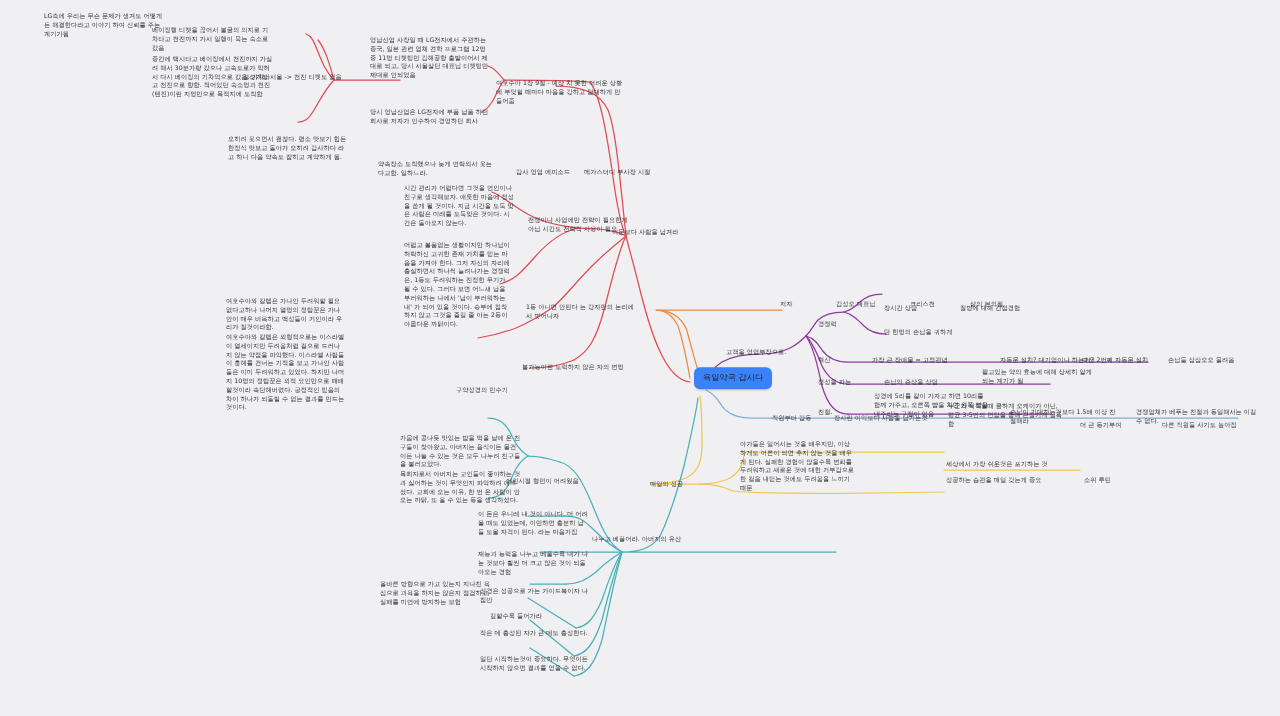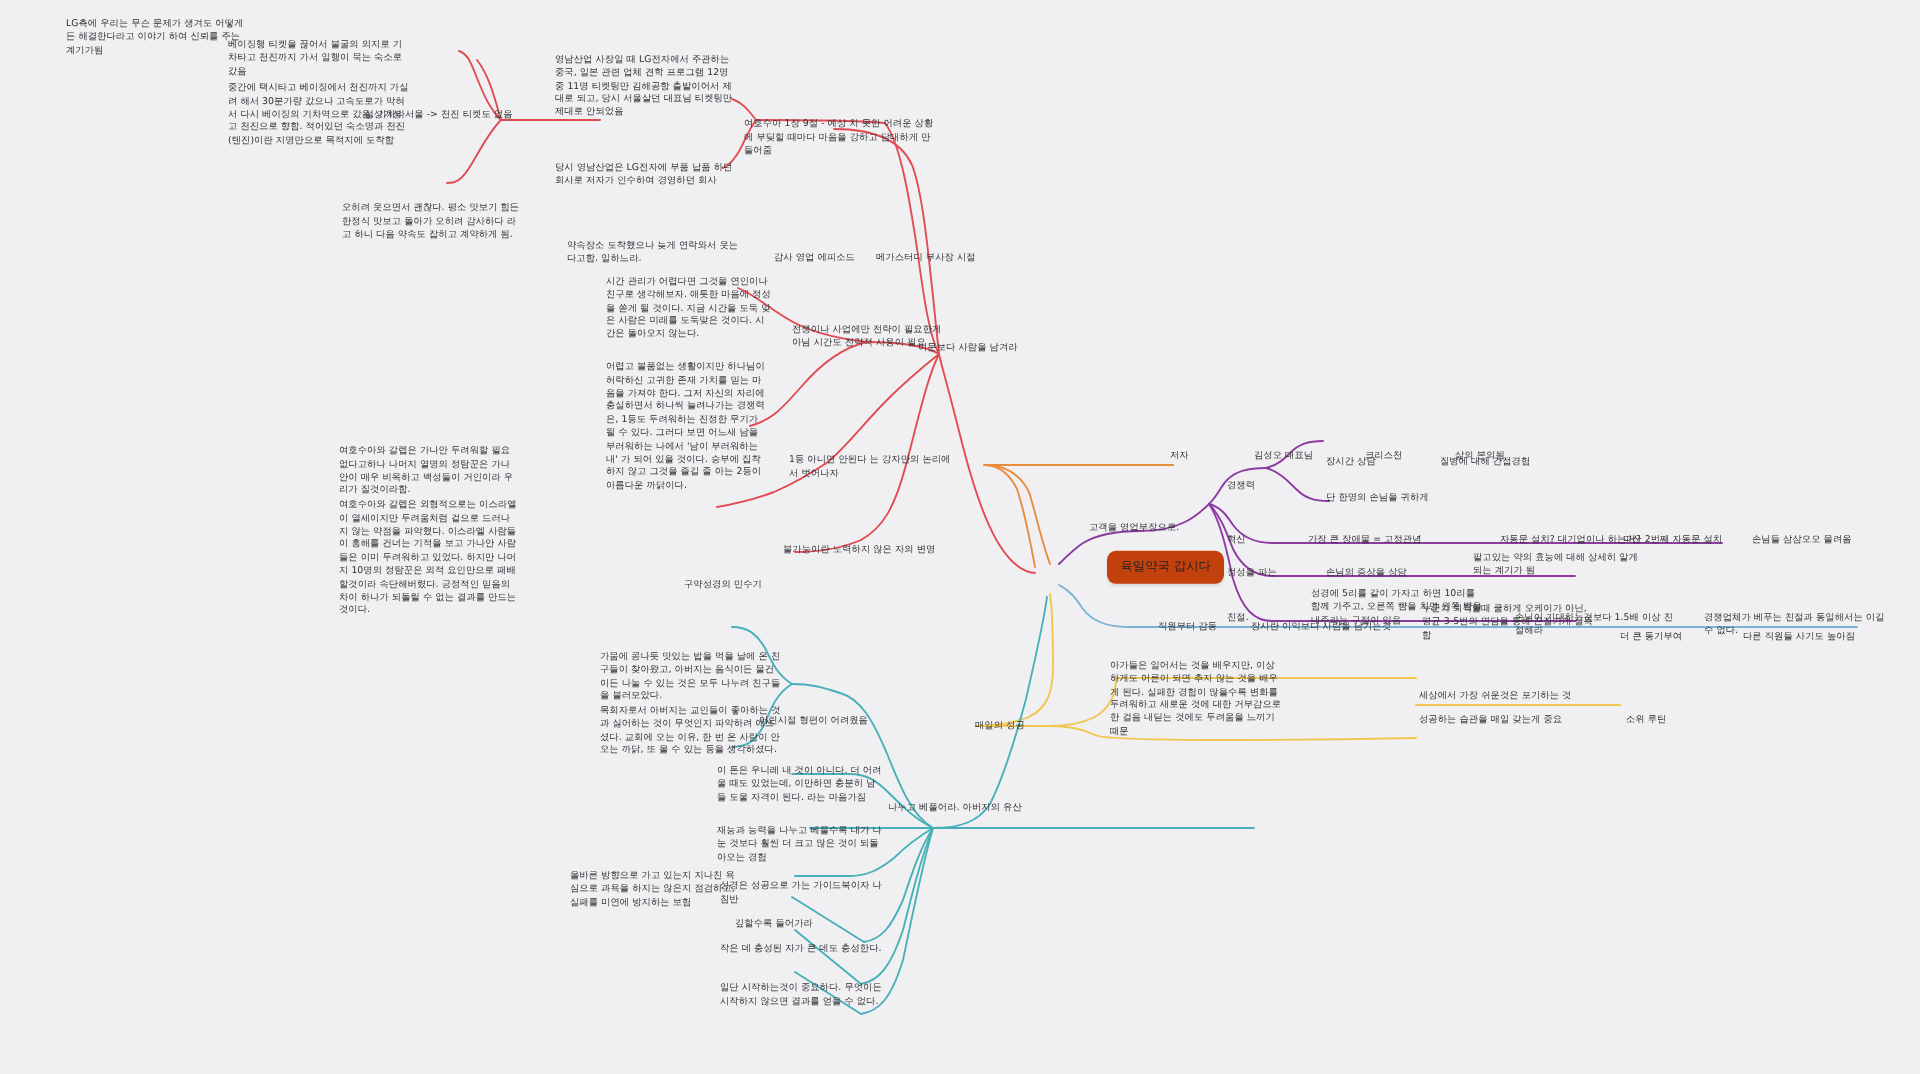--- a/index.html
+++ b/index.html
@@ -18,28 +18,27 @@
     font-size:6.2px;
     line-height:1.42;
     color:#2f2f33;
     white-space:pre-wrap;
     letter-spacing:0.05px;
   }
   .node.small{font-size:6.2px;}
   .node.block{font-size:6.2px;}
   .node.center{
     font-size:8.2px;
-    background:#c2410c;
+    background:#3b82f6;
     border-radius:6px;
     padding:5px 9px;
     box-shadow:0 1px 2px rgba(0,0,0,0.10);
     color:#222;
     white-space:nowrap;
     font-weight:normal;
-    margin-left:44px;
   }
 </style>
 </head>
 <body>
 
 <div id="canvas">
 
   <svg id="wires" viewBox="0 0 1280 716">
     <g fill="none" stroke-width="1.25" stroke-linecap="round">
 

